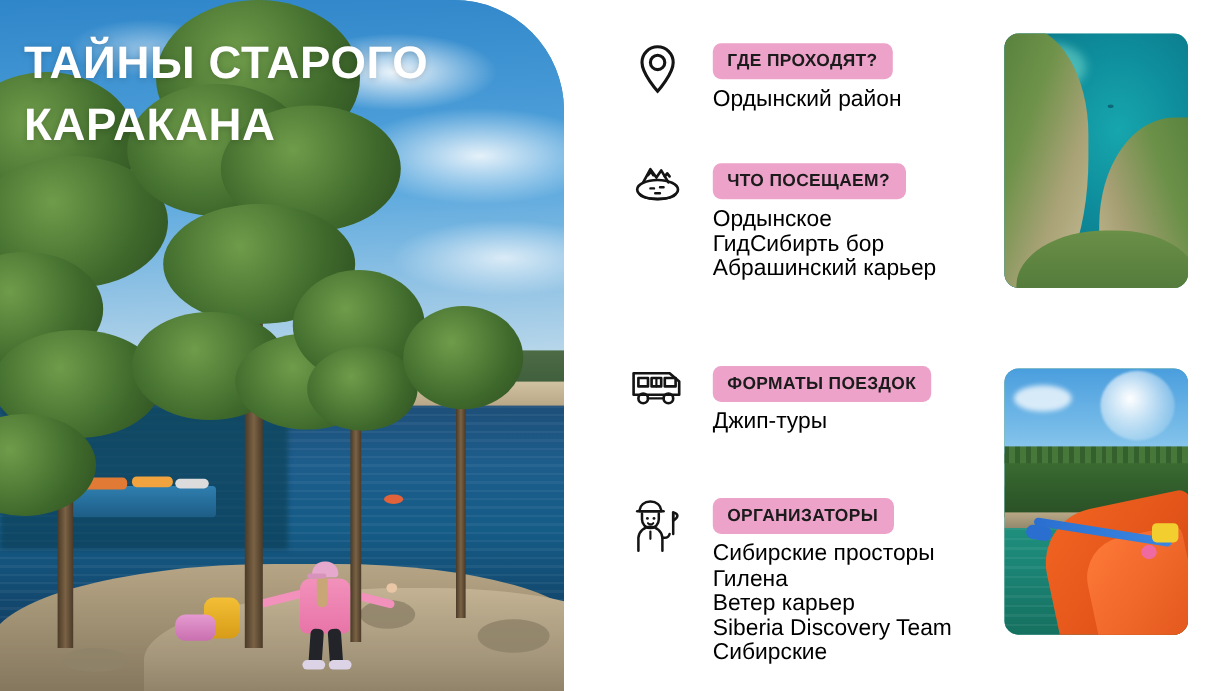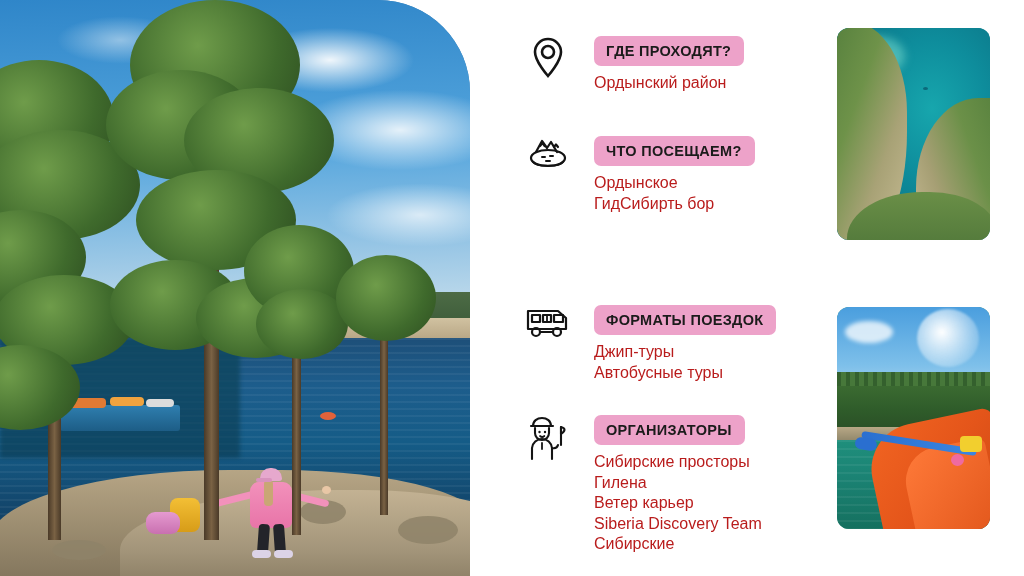--- a/index.html
+++ b/index.html
@@ -116,21 +116,21 @@
   }
   .sec-body{position:absolute;left:96px;top:0;width:224px;}
   .badge{
     display:inline-block;background:#eda2c9;color:#1b1b1b;
     font-size:14.5px;font-weight:700;letter-spacing:.3px;
     padding:7px 13px 7px 12px;border-radius:7px;white-space:nowrap;
     text-transform:uppercase;
   }
   .lines{margin-top:7px;}
   .lines .ln{
-    font-size:16px;line-height:20.5px;color:#b91c1c;white-space:nowrap;
+    font-size:19px;line-height:20.5px;color:#000000;white-space:nowrap;
   }
 
   
   .sidephoto{position:absolute;left:837px;width:153px;border-radius:12px;overflow:hidden;}
   #photo-lake{top:28px;height:212px;background:#1f8f92;}
   #photo-kayak{top:307px;height:222px;background:#2f8f7f;}
 
   
   .aer-water{
     position:absolute;left:0;top:0;width:100%;height:100%;
@@ -251,20 +251,24 @@
     <div class="pine" style="left:238px;top:225px;width:120px;height:300px">
       <div class="trunk" style="left:54px;top:80px;width:9px;height:230px"></div>
       <div class="canopy" style="left:6px;top:0;width:110px;height:92px"></div>
       <div class="canopy" style="left:18px;top:64px;width:92px;height:70px"></div>
     </div>
     <div class="pine" style="left:336px;top:255px;width:110px;height:250px">
       <div class="trunk" style="left:44px;top:70px;width:8px;height:190px"></div>
       <div class="canopy" style="left:0;top:0;width:100px;height:86px"></div>
     </div>
 
+    <div class="hero-title">
+      <div>ТАЙНЫ СТАРОГО</div>
+      <div>КАРАКАНА</div>
+    </div>
   </div>
 
   <div class="info">
 
     <div class="section" style="top:36px">
       <div class="sec-icon">
         <svg width="34" height="44" viewBox="0 0 34 44" fill="none">
           <path d="M17 3C9.8 3 4 8.8 4 16c0 9.5 13 24 13 24s13-14.5 13-24C30 8.8 24.2 3 17 3z" stroke="#141414" stroke-width="2.6" fill="none"></path>
           <circle cx="17" cy="16" r="6" stroke="#141414" stroke-width="2.6" fill="none"></circle>
         </svg>
@@ -286,20 +290,21 @@
           <ellipse cx="24" cy="22" rx="17" ry="8" fill="none"></ellipse>
           <path d="M9 26 C12 31 36 31 39 26" fill="none"></path>
           <path d="M18 21 h3 M26 20 h3 M22 25 h4" stroke-width="2"></path>
         </svg>
       </div>
       <div class="sec-body">
         <span class="badge">ЧТО ПОСЕЩАЕМ?</span>
         <div class="lines">
           <div class="ln">Ордынское</div>
           <div class="ln">ГидСибирть бор</div>
+          <div class="ln">Абрашинский карьер</div>
         </div>
       </div>
     </div>
 
     <div class="section" style="top:305px">
       <div class="sec-icon">
         <svg width="48" height="38" viewBox="0 0 48 38" fill="none" stroke="#141414" stroke-width="2.2" stroke-linejoin="round" stroke-linecap="round">
           <path d="M4 6 H34 L42 13 V24 H4 Z" fill="none"></path>
           <rect x="8" y="10" width="8" height="7" fill="none"></rect>
           <rect x="19" y="10" width="8" height="7" fill="none"></rect>
@@ -307,21 +312,20 @@
           <path d="M23 10 v7" stroke-width="1.8"></path>
           <circle cx="12" cy="27" r="4" fill="none"></circle>
           <circle cx="33" cy="27" r="4" fill="none"></circle>
           <path d="M16 27 h13" stroke-width="2"></path>
         </svg>
       </div>
       <div class="sec-body">
         <span class="badge">ФОРМАТЫ ПОЕЗДОК</span>
         <div class="lines">
           <div class="ln">Джип-туры</div>
-          <div class="ln">Автобусные туры</div>
         </div>
       </div>
     </div>
 
     <div class="section" style="top:415px">
       <div class="sec-icon">
         <svg width="46" height="48" viewBox="0 0 46 48" fill="none" stroke="#141414" stroke-width="2.1" stroke-linejoin="round" stroke-linecap="round">
           <path d="M8 11 C8 6 12 3 17 3 C22 3 26 6 26 11 Z" fill="none"></path>
           <path d="M6 11 H28" stroke-width="2.1"></path>
           <path d="M10 13 v5 a7 7 0 0 0 14 0 v-5" fill="none"></path>

